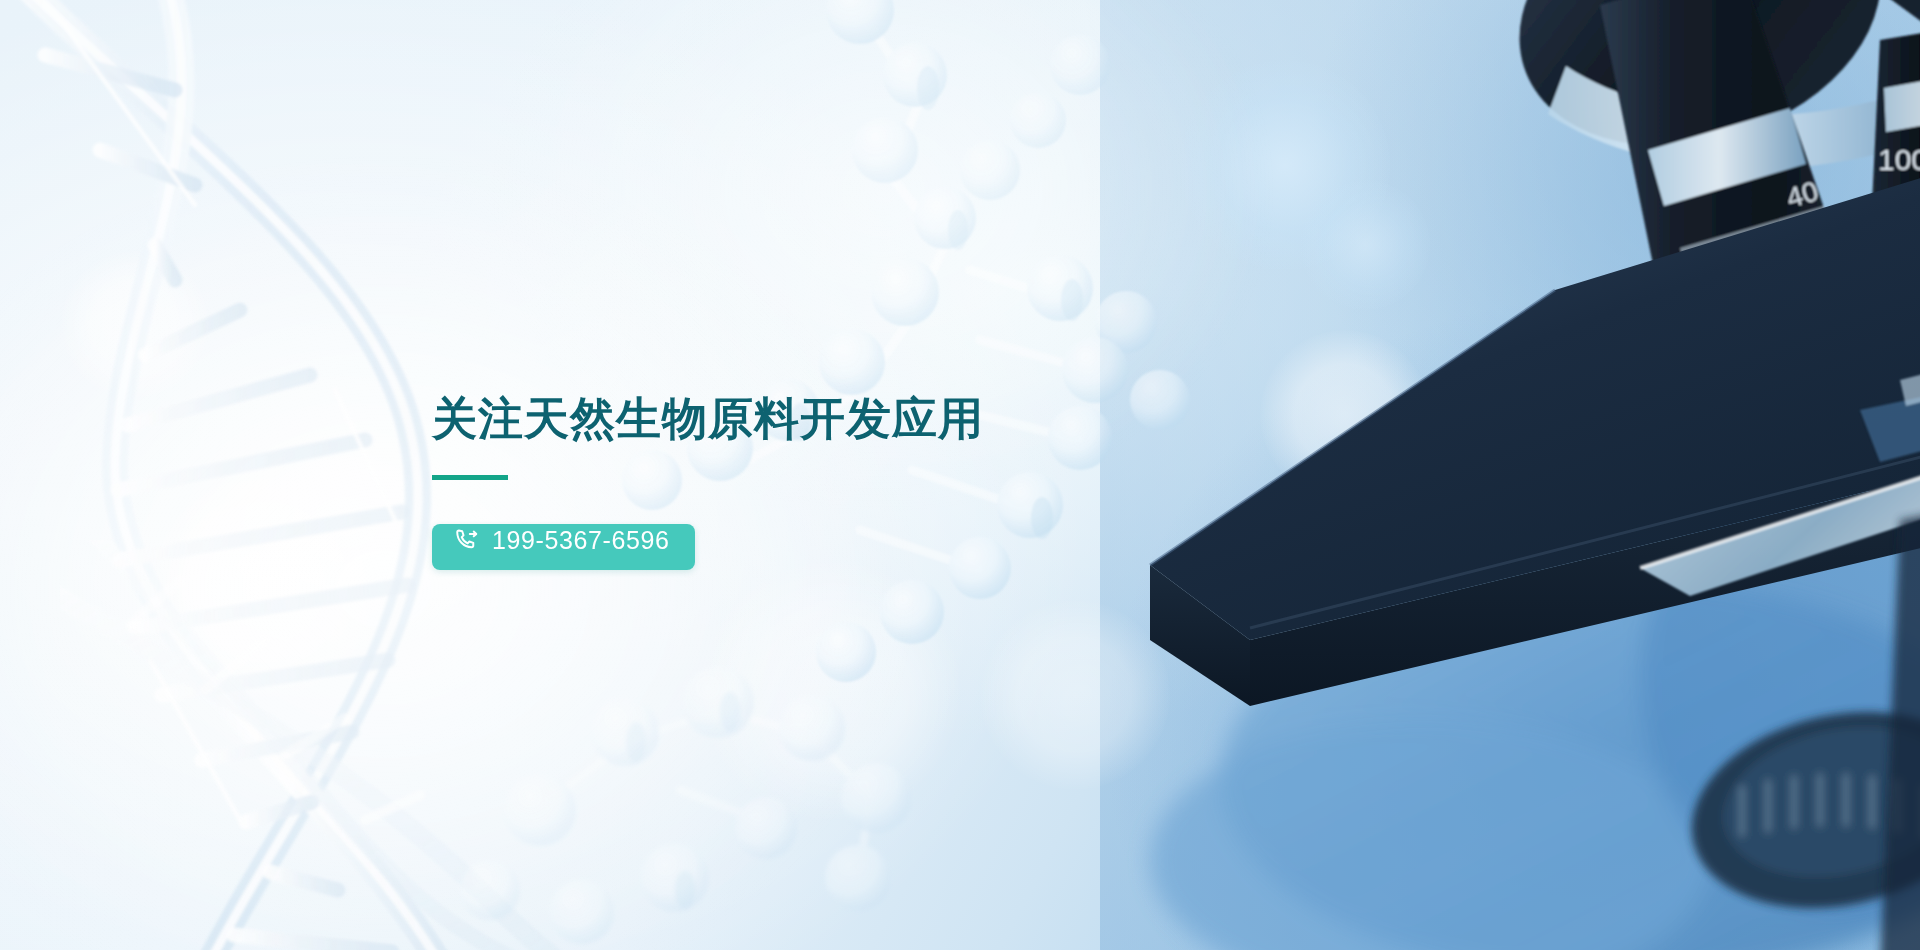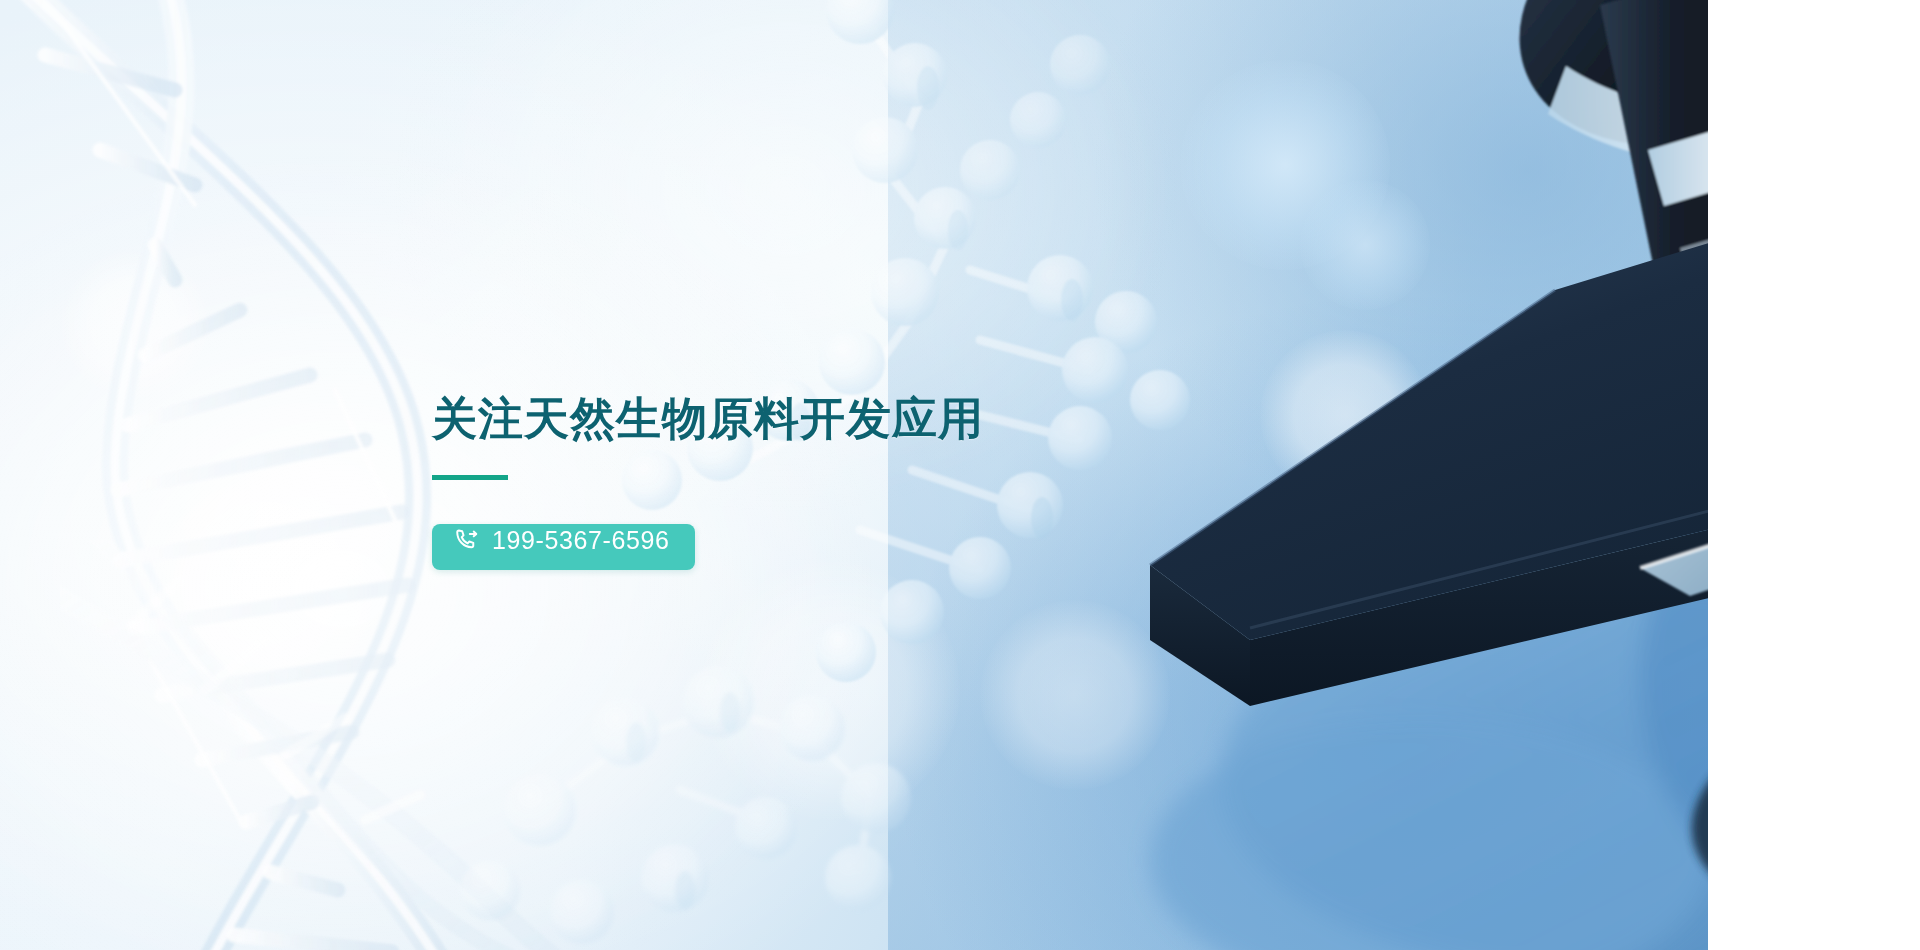--- a/index.html
+++ b/index.html
@@ -7,21 +7,21 @@
     margin: 0;
     padding: 0;
     background: #ffffff;
   }
   body {
     font-family: "Liberation Sans", "DejaVu Sans", sans-serif;
   }
 
   .stage {
     position: relative;
-    width: 1708px;
+    width: 1920px;
     height: 950px;
     overflow: hidden;
     background: #eef5fa;
   }
 
   
   .bg-base {
     position: absolute;
     inset: 0;
     background:

